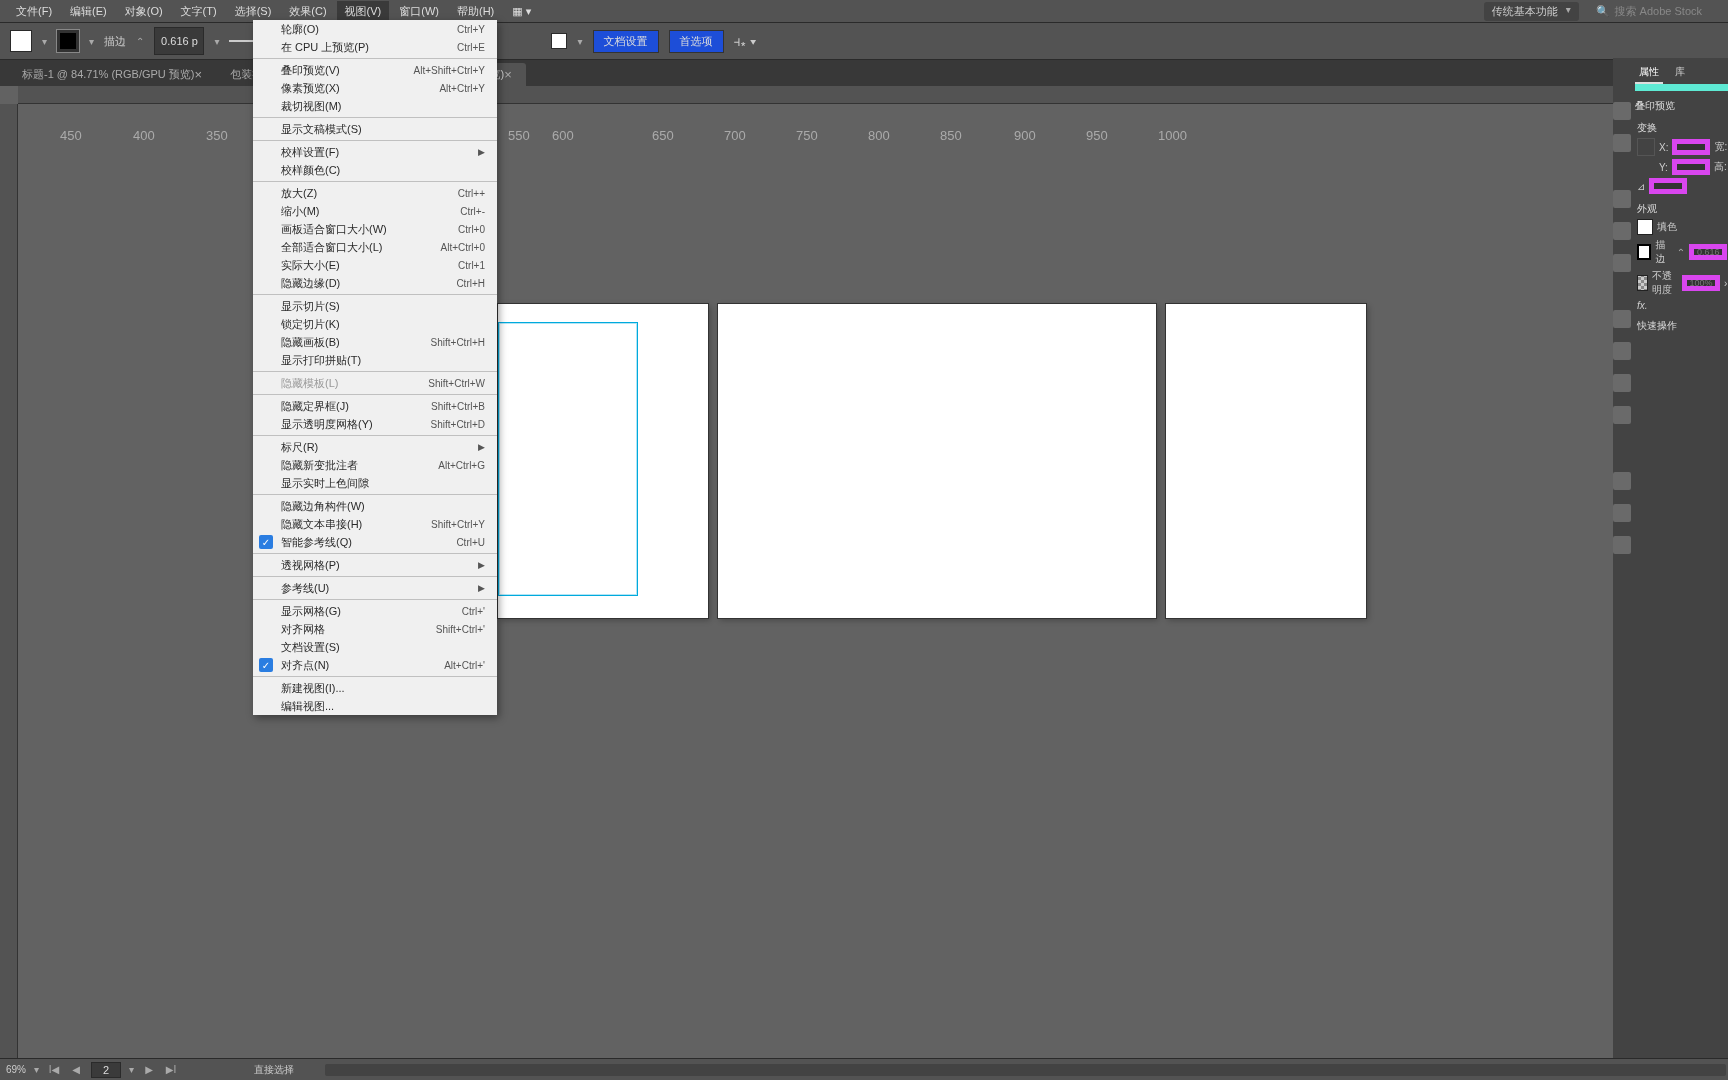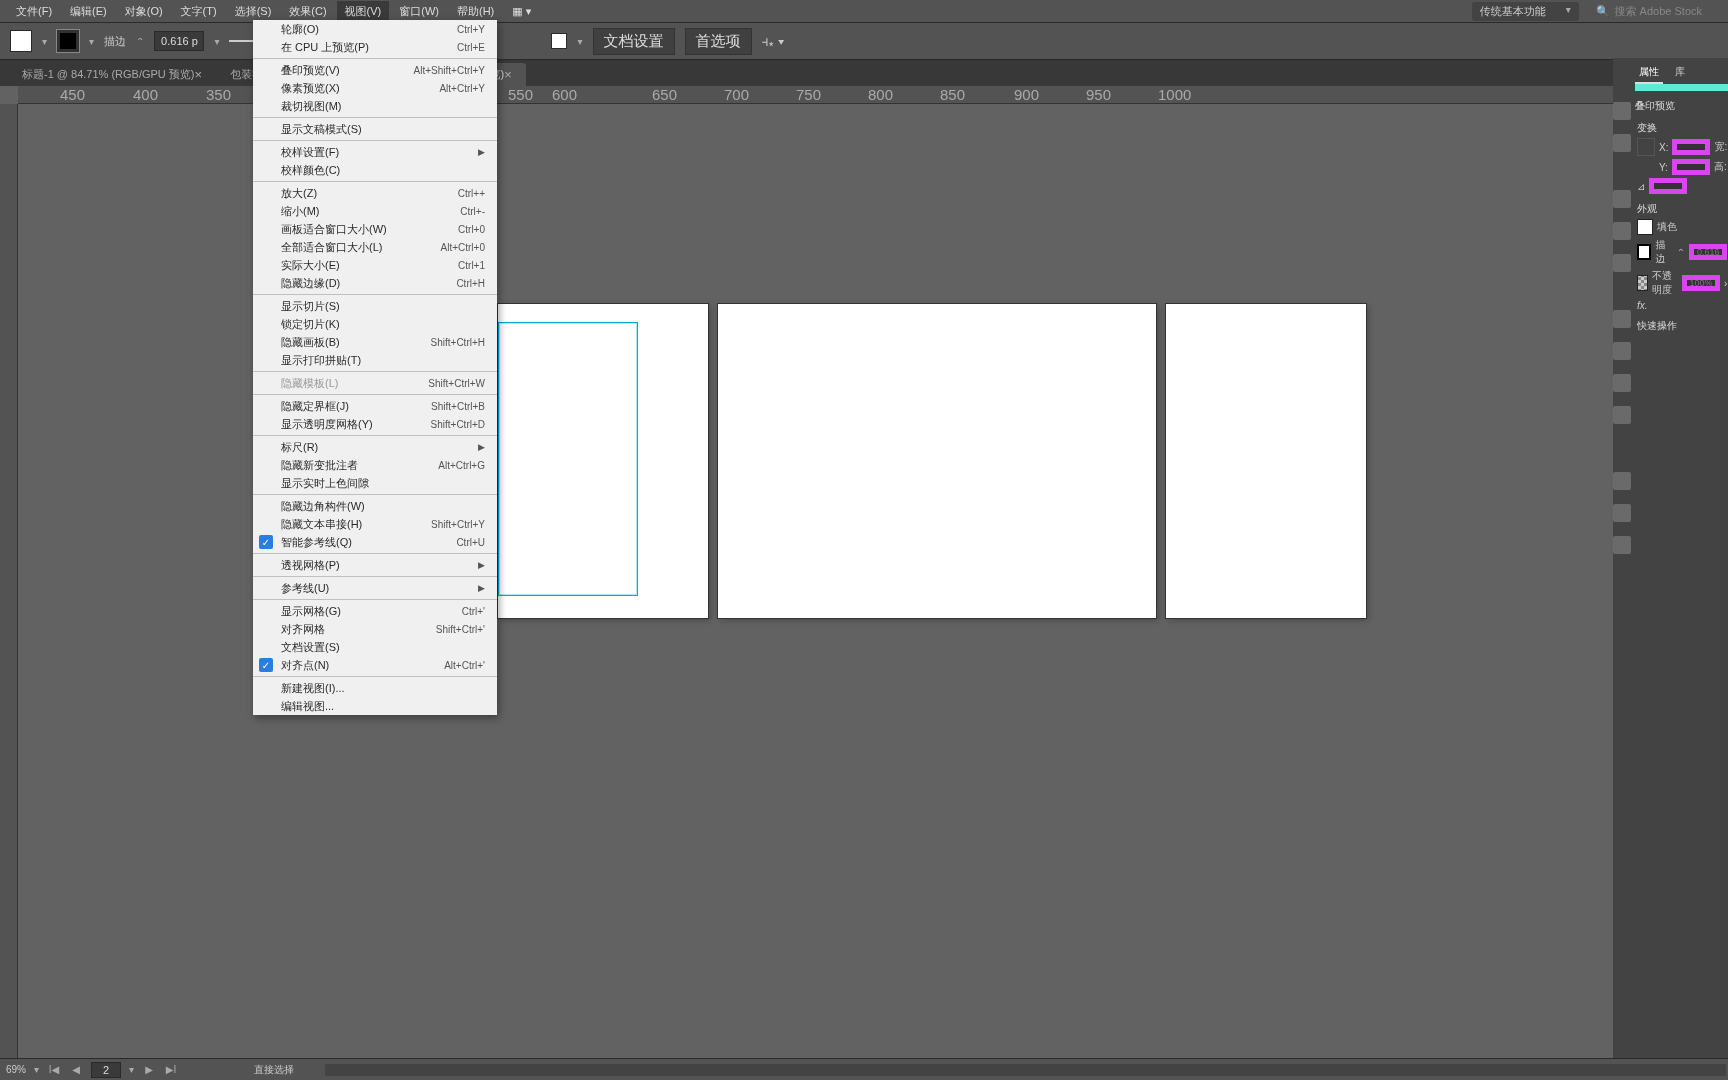--- a/index.html
+++ b/index.html
@@ -3,47 +3,47 @@
 <meta charset="utf-8">
 <style>
 * { margin:0; padding:0; box-sizing:border-box; font-family:"Microsoft YaHei",Arial,sans-serif; user-select:none; }
 body { background:#535353; width:1728px; height:1080px; overflow:hidden; font-size:11px; color:#ccc; position:relative; }
 
 
 .menubar { height:22px; background:#535353; display:flex; align-items:center; padding:0 8px; gap:2px; }
 .menubar .mitem { padding:3px 8px; color:#ddd; cursor:default; }
 .menubar .mitem.active { background:#3a3a3a; }
 .menubar .spacer { flex:1; }
-.workspace-switch { display:flex; align-items:flex-start; gap:20px; padding:2px 8px; background:#434343; border-radius:3px; margin-right:8px; }
+.workspace-switch { display:flex; align-items:flex-start; gap:8px; padding:2px 8px; background:#434343; border-radius:3px; margin-right:8px; }
 .search-box { display:flex; align-items:center; gap:4px; padding:2px 8px; color:#888; margin-right:10px; }
 
 
 .optbar { height:38px; background:#535353; border-top:1px solid #2a2a2a; border-bottom:1px solid #2a2a2a; display:flex; align-items:center; padding:0 10px; gap:10px; }
 .swatch { width:22px; height:22px; border:1px solid #2a2a2a; display:flex; align-items:center; justify-content:center; }
 .swatch.white { background:#fff; }
 .swatch.black { background:#000; border:3px solid #323232; outline:1px solid #888; }
 .dd { font-size:10px; color:#aaa; }
-.numfield { background:#3a3a3a; border:1px solid #2a2a2a; color:#ddd; width:50px; height:20px; font-size:11px; text-align:center; }
+.numfield { background:#3a3a3a; border:1px solid #2a2a2a; color:#ddd; width:50px; height:28px; font-size:11px; text-align:center; }
 .strokeline { width:50px; height:2px; background:#ccc; }
-.btn { padding:3px 10px; border:1px solid #333; background:#404040; color:#ddd; font-size:15px; }
+.btn { padding:3px 10px; border:1px solid #333; background:#1d4ed8; color:#ddd; font-size:11px; }
 
 
 .tabstrip { height:26px; background:#383838; display:flex; align-items:flex-end; padding:0 8px; }
 .tab { padding:4px 14px; background:#535353; color:#ccc; border-top-left-radius:3px; border-top-right-radius:3px; display:flex; align-items:center; font-size:11px; position:relative;justify-content:flex-end; }
 .tab.inactive { background:transparent; color:#aaa; }
 .tab .x { font-size:13px; color:#aaa; }
 
 
 .workarea { position:absolute; top:86px; left:0; right:115px; bottom:22px; background:#626262; }
 .ruler-h { position:absolute; top:0; left:18px; right:0; height:18px; background:#535353; border-bottom:1px solid #333; }
 .ruler-v { position:absolute; top:18px; left:0; width:18px; bottom:0; background:#535353; border-right:1px solid #333; }
 .canvas-viewport { position:absolute; top:18px; left:18px; right:0; bottom:0; overflow:hidden; }
 .artboard { position:absolute; background:#fff; box-shadow:0 0 0 1px #333, 2px 2px 6px rgba(0,0,0,.3); }
 .selection { position:absolute; border:1px solid #0ad; box-shadow:inset 0 0 0 1px rgba(0,170,221,.3); }
-.ruler-tick { position:absolute; color:#aaa; font-size:15px; }
+.ruler-tick { position:absolute; color:#aaa; font-size:13px;margin-top:42px; }
 
 
 .dropdown { position:absolute; top:20px; left:253px; width:244px; background:#f0f0f0; color:#2a2a2a; box-shadow:2px 3px 8px rgba(0,0,0,.4); z-index:100; }
 .dropdown .row { display:flex; align-items:center; padding:2px 12px 2px 28px; height:18px; position:relative; font-size:11px; }
 .dropdown .row.disabled { color:#999;text-align:right; }
 .dropdown .row .shortcut { margin-left:auto; color:#555; font-size:10px; }
 .dropdown .row .sub { margin-left:auto; color:#555; font-size:9px; }
 .dropdown .sep { height:1px; background:#c0c0c0; margin:2px 0; }
 .dropdown .check { position:absolute; left:6px; width:14px; height:14px; background:#2a7de1; display:flex; align-items:center; justify-content:center; color:#fff; font-size:10px; border-radius:2px; }
 

